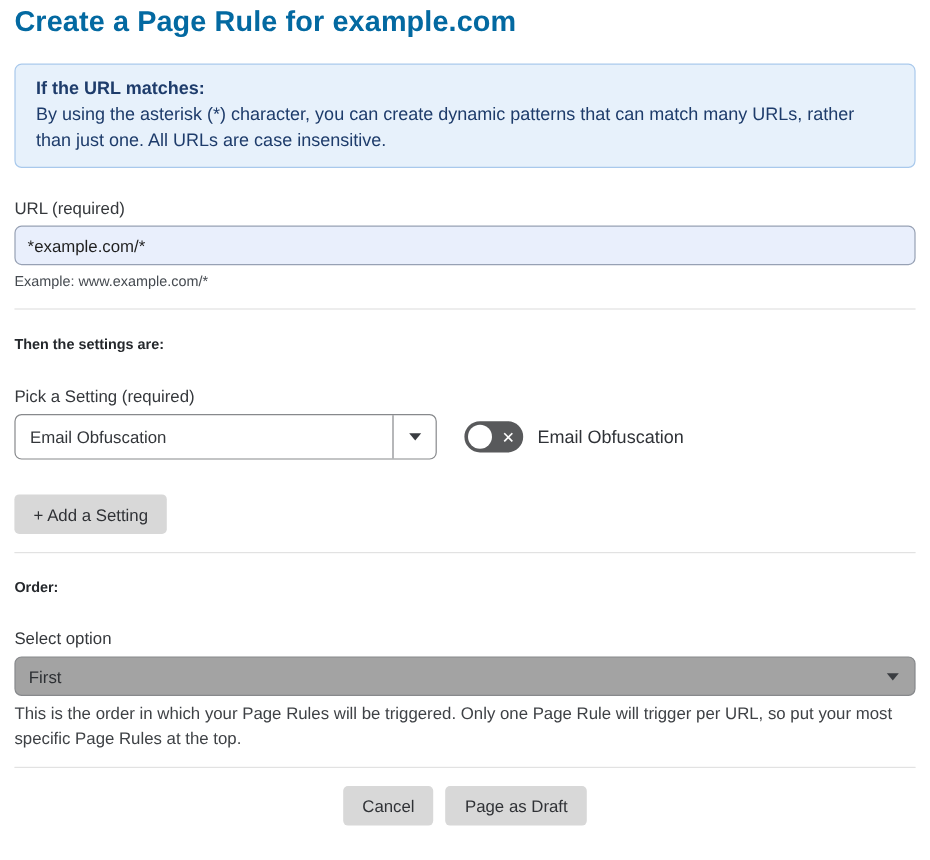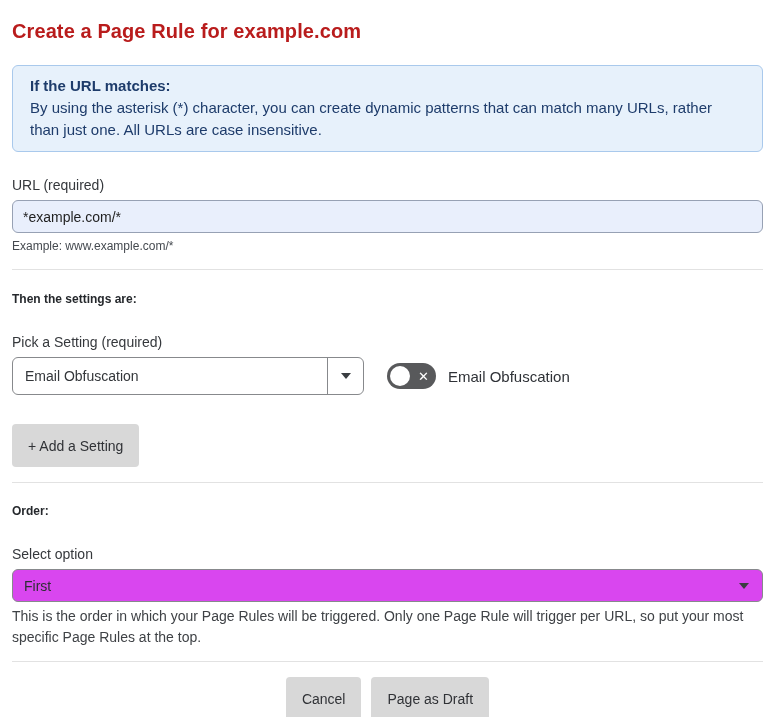--- a/index.html
+++ b/index.html
@@ -5,23 +5,23 @@
   * { box-sizing: border-box; margin: 0; padding: 0; }
   html, body { background: #ffffff; }
   body {
     width: 775px; height: 717px; overflow: hidden;
     font-family: "Liberation Sans", sans-serif;
     color: #2f3237;
   }
   .page { padding: 0 12px; }
 
   h1.page-title {
-    margin-top: 18px;
-    font-size: 20px; line-height: 26px; font-weight: 700;
-    color: #b91c1c; letter-spacing: .1px;
+    margin-top: 6px;
+    font-size: 24px; line-height: 26px; font-weight: 700;
+    color: #0369a1; letter-spacing: .1px;
   }
 
   .info-box {
     margin-top: 21px;
     background: #e7f1fb;
     border: 1px solid #a9c9ec;
     border-radius: 6px;
     padding: 9px 17px 10px;
     color: #1e3c6b;
     font-size: 15px; line-height: 22px;
@@ -119,32 +119,32 @@
     height: 26px; display: flex; align-items: center;
     color: #fff; font-size: 13px; line-height: 1;
   }
   .toggle-label { margin-left: 12px; font-size: 15px; color: #2f3237; }
 
   button {
     font-family: "Liberation Sans", sans-serif;
     border: none; cursor: pointer;
     border-radius: 4px;
     font-size: 14px;
-    height: 43px;
+    height: 33px;
   }
   .gray-btn {
     background: #d8d8d8; color: #303236;
     padding: 0 16px;
   }
   .add-setting { margin-top: 29px; }
 
   .select-full {
     margin-top: 6px;
     width: 100%; height: 33px;
-    background: #d946ef;
+    background: #a3a3a3;
     border: 1px solid #87898c;
     border-radius: 6px;
     display: flex; align-items: center; justify-content: space-between;
     padding: 0 13px 0 11px;
     font-size: 14px; color: #2c2f33;
     cursor: pointer;
   }
 
   .order-helper {
     margin-top: 4px;

